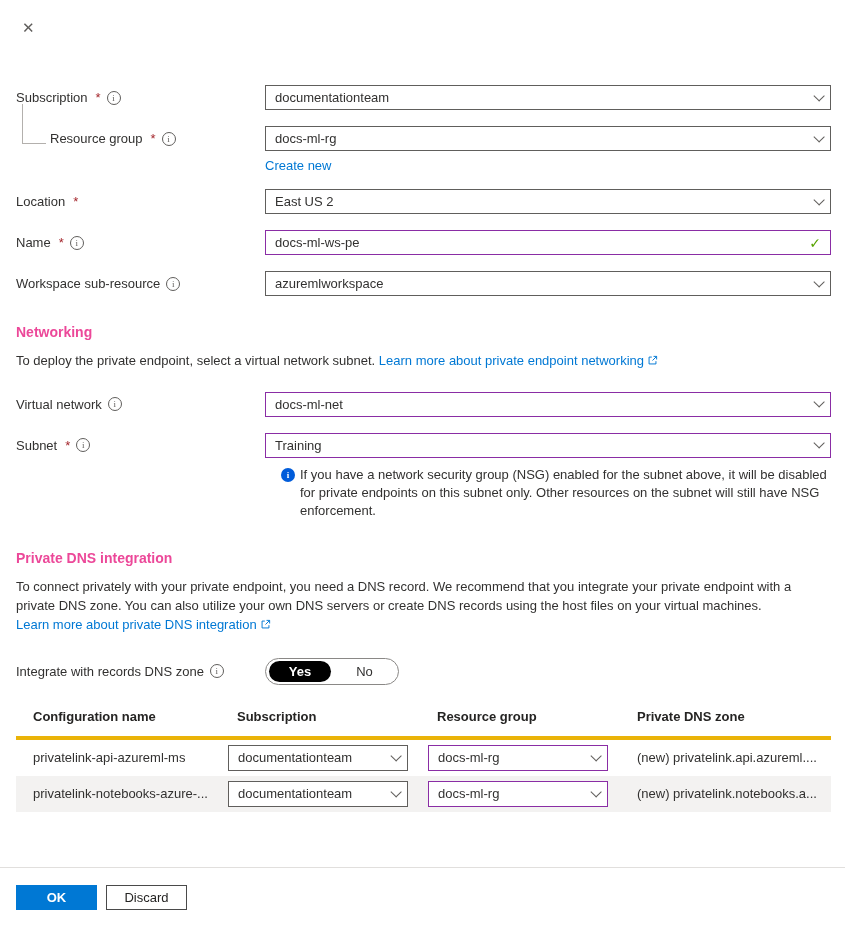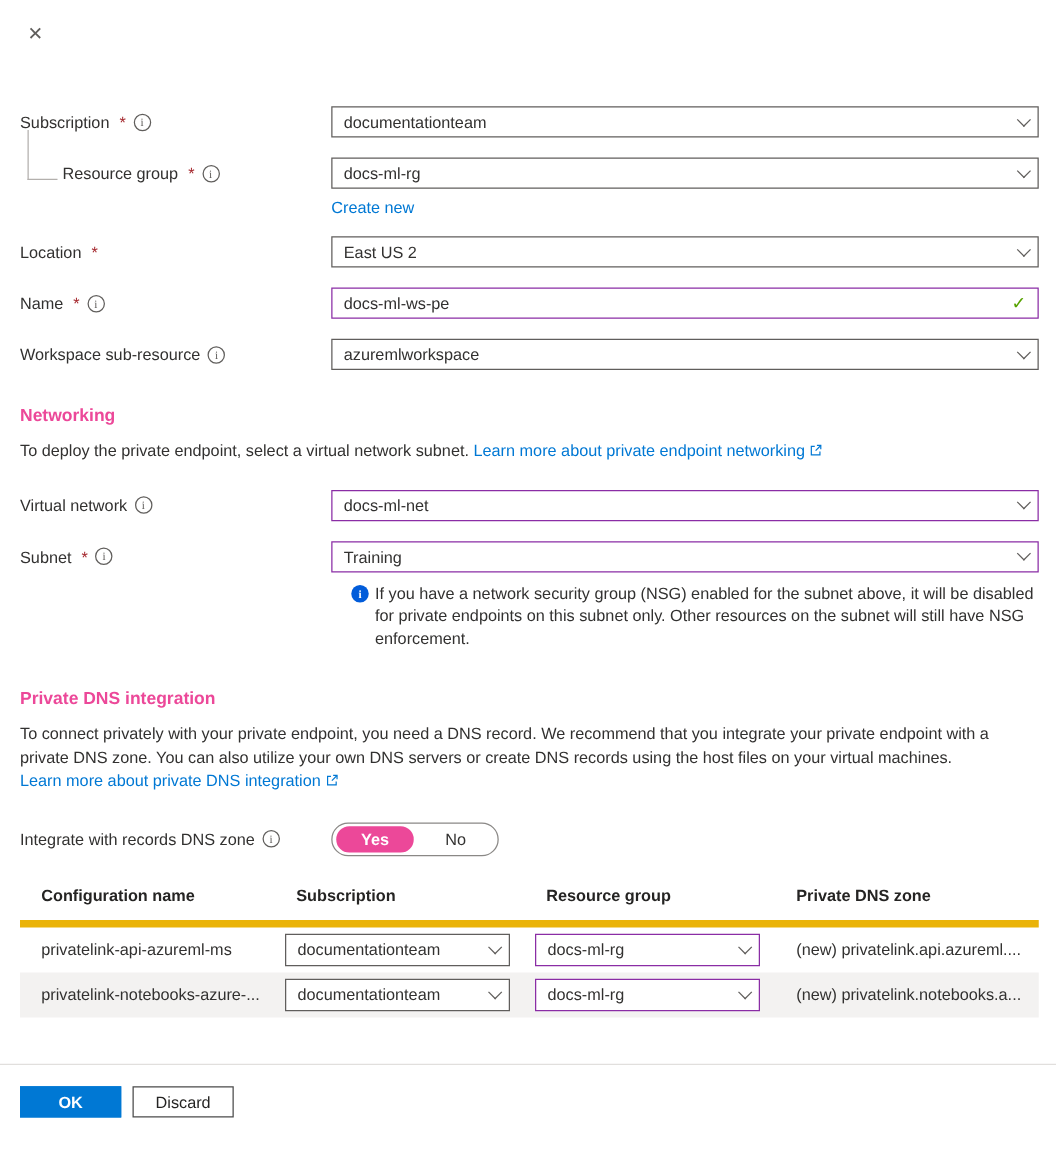--- a/index.html
+++ b/index.html
@@ -47,37 +47,37 @@
   .section-heading { font-size:14px; font-weight:700; color:#ec4899; margin:28px 16px 12px 16px; }
   .section-text { margin:0 14px 20px 16px; line-height:1.45; }
   .info-note { margin:-8px 14px 0 281px; position:relative; padding-left:19px; line-height:1.4; color:#323130; }
   .note-icon { position:absolute; left:0; top:2px; width:14px; height:14px; border-radius:50%;
     background:#015cda; color:#fff; font-size:9px; line-height:14px; text-align:center;
     font-family:"Liberation Serif", serif; font-weight:bold; }
   
   .toggle-row { display:flex; align-items:center; margin: 22px 14px 18px 16px; }
   .toggle { width:134px; height:27px; border:1px solid #8a8886; border-radius:14px;
     display:flex; align-items:center; cursor:pointer; flex:0 0 134px; }
-  .toggle-yes { width:62px; height:21px; margin-left:3px; border-radius:11px; background:#ec4899;
+  .toggle-yes { width:62px; height:21px; margin-left:3px; border-radius:11px; background:#000000;
     color:#fff; font-weight:700; font-size:13px; display:flex; align-items:center; justify-content:center; }
   .toggle-no { flex:1; text-align:center; font-size:13px; color:#323130; }
   
   .dns-table { margin: 18px 14px 0 16px; }
   .t-head { display:grid; grid-template-columns: 212px 200px 200px 1fr; align-items:center;
     font-weight:700; font-size:13px; color:#252423; padding:6px 0 12px 0;
-    border-bottom:6px solid #eab308; }
+    border-bottom:4px solid #eab308; }
   .t-head .c1 { padding-left:17px; }
   .t-head .c2, .t-head .c3, .t-head .c4 { padding-left:9px; }
   .t-row { display:grid; grid-template-columns: 212px 200px 200px 1fr; align-items:center; height:36px; font-size:13px; }
   .t-row.alt { background:#f3f2f1; }
   .t-row .c1 { padding-left:17px; white-space:nowrap; overflow:hidden; }
   .t-row .c4 { padding-left:9px; white-space:nowrap; overflow:hidden; color:#323130; }
   .t-row .dropdown { width:180px; height:26px; background:#fff; }
   
-  .footer { position:absolute; left:0; right:0; bottom:16px; height:60px;
+  .footer { position:absolute; left:0; right:0; bottom:0; height:60px;
     border-top:1px solid #e1dfdd; padding:17px 16px; display:flex; gap:9px; background:#fff; }
   .btn { height:25px; min-width:81px; font-size:13px; font-family:inherit; cursor:pointer; padding:0 14px; }
   .btn-primary { background:#0078d4; border:1px solid #0078d4; color:#fff; font-weight:700; }
   .btn-secondary { background:#fff; border:1px solid #4a4a4a; color:#252423; }
 </style>
 </head>
 <body>
 
 <div class="titlebar">
   <div class="close-btn">✕</div>

